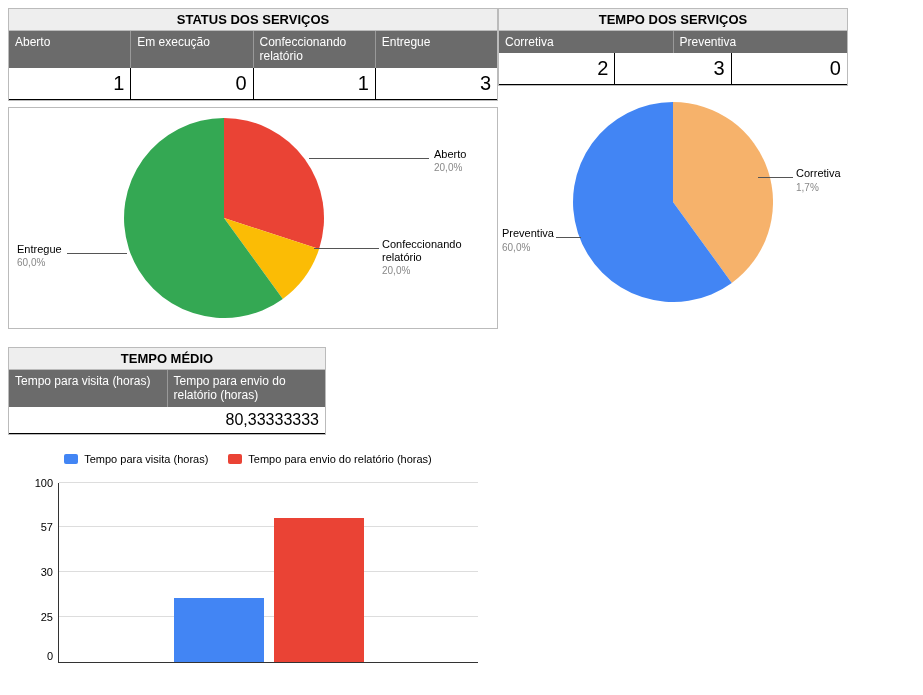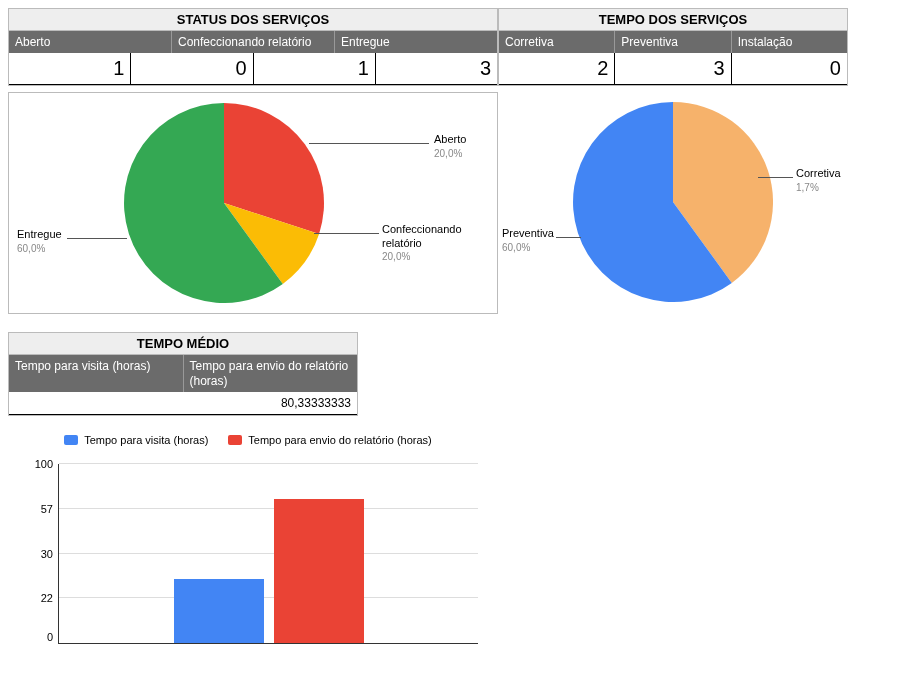--- a/index.html
+++ b/index.html
@@ -69,20 +69,21 @@
 </head>
 <body>
 
 <div class="row">
 
   <div style="width:490px">
     <div class="panel">
       <div class="panel-title">STATUS DOS SERVIÇOS</div>
       <div class="header-row">
         <div class="header-cell">Aberto</div>
+        <div class="header-cell">Em execução</div>
         <div class="header-cell">Confeccionando relatório</div>
         <div class="header-cell">Entregue</div>
       </div>
       <div class="value-row">
         <div class="value-cell">1</div>
         <div class="value-cell">0</div>
         <div class="value-cell">1</div>
         <div class="value-cell">3</div>
       </div>
     </div>
@@ -115,21 +116,20 @@
       </div>
     </div>
   </div>
 
   <div style="width:350px">
     <div class="panel">
       <div class="panel-title">TEMPO DOS SERVIÇOS</div>
       <div class="header-row">
         <div class="header-cell">Corretiva</div>
         <div class="header-cell">Preventiva</div>
-        <div class="header-cell">Instalação</div>
       </div>
       <div class="value-row">
         <div class="value-cell">2</div>
         <div class="value-cell">3</div>
         <div class="value-cell">0</div>
       </div>
     </div>
     <div class="chart-box" style="margin-top:6px">
       <div class="pie-wrap">
         <svg viewBox="0 0 200 200" width="200" height="200" style="position:absolute;left:75px;top:10px">
@@ -148,29 +148,29 @@
         <div class="pie-label" style="left:4px;top:135px">
           <span>Preventiva</span><br>
           <span class="pct">60,0%</span>
         </div>
       </div>
     </div>
   </div>
 
 </div>
 
-<div style="margin-top:18px;width:350px">
+<div style="margin-top:18px;width:318px">
   <div class="panel">
     <div class="panel-title">TEMPO MÉDIO</div>
     <div class="header-row">
       <div class="header-cell">Tempo para visita (horas)</div>
       <div class="header-cell">Tempo para envio do relatório (horas)</div>
     </div>
     <div class="value-row">
-      <div class="value-cell" style="font-size:12px">80,33333333</div>
+      <div class="value-cell" style="font-size:16px">80,33333333</div>
     </div>
   </div>
 </div>
 
 <div class="chart-box" style="width:480px;margin-top:10px">
   <div class="legend">
     <div class="legend-item">
       <div class="swatch" style="background:#4285f4"></div>
       <span>Tempo para visita (horas)</span>
     </div>
@@ -184,21 +184,21 @@
       <div class="gridline" style="bottom:100%">
           <span class="ytick">100</span>
         </div>
       <div class="gridline" style="bottom:75%">
           <span class="ytick">57</span>
         </div>
       <div class="gridline" style="bottom:50%">
           <span class="ytick">30</span>
         </div>
       <div class="gridline" style="bottom:25%">
-          <span class="ytick">22</span>
+          <span class="ytick">25</span>
         </div>
       <div style="position:absolute;bottom:0">
           <span class="ytick" style="bottom:-6px">0</span>
         </div>
       <div class="bars">
         <div class="bar" style="height:35.6%;background:#4285f4"></div>
         <div class="bar" style="height:80.33%;background:#ea4335"></div>
       </div>
     </div>
   </div>

